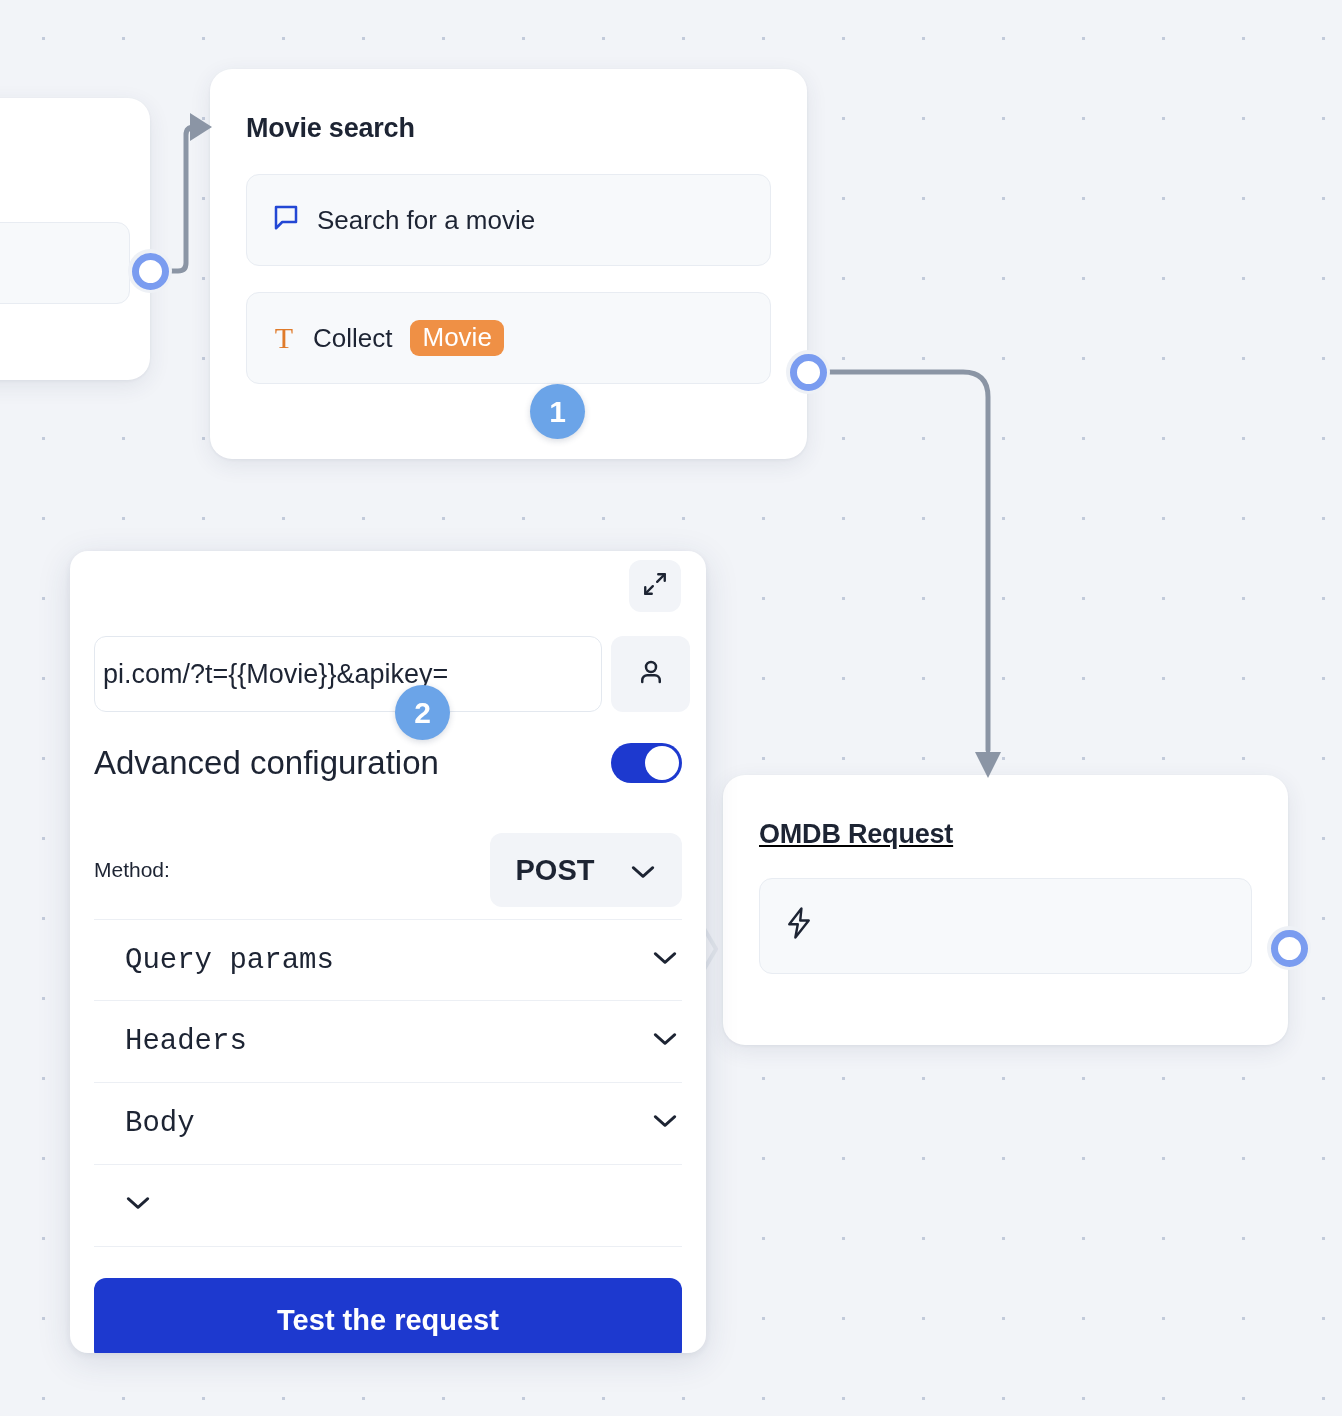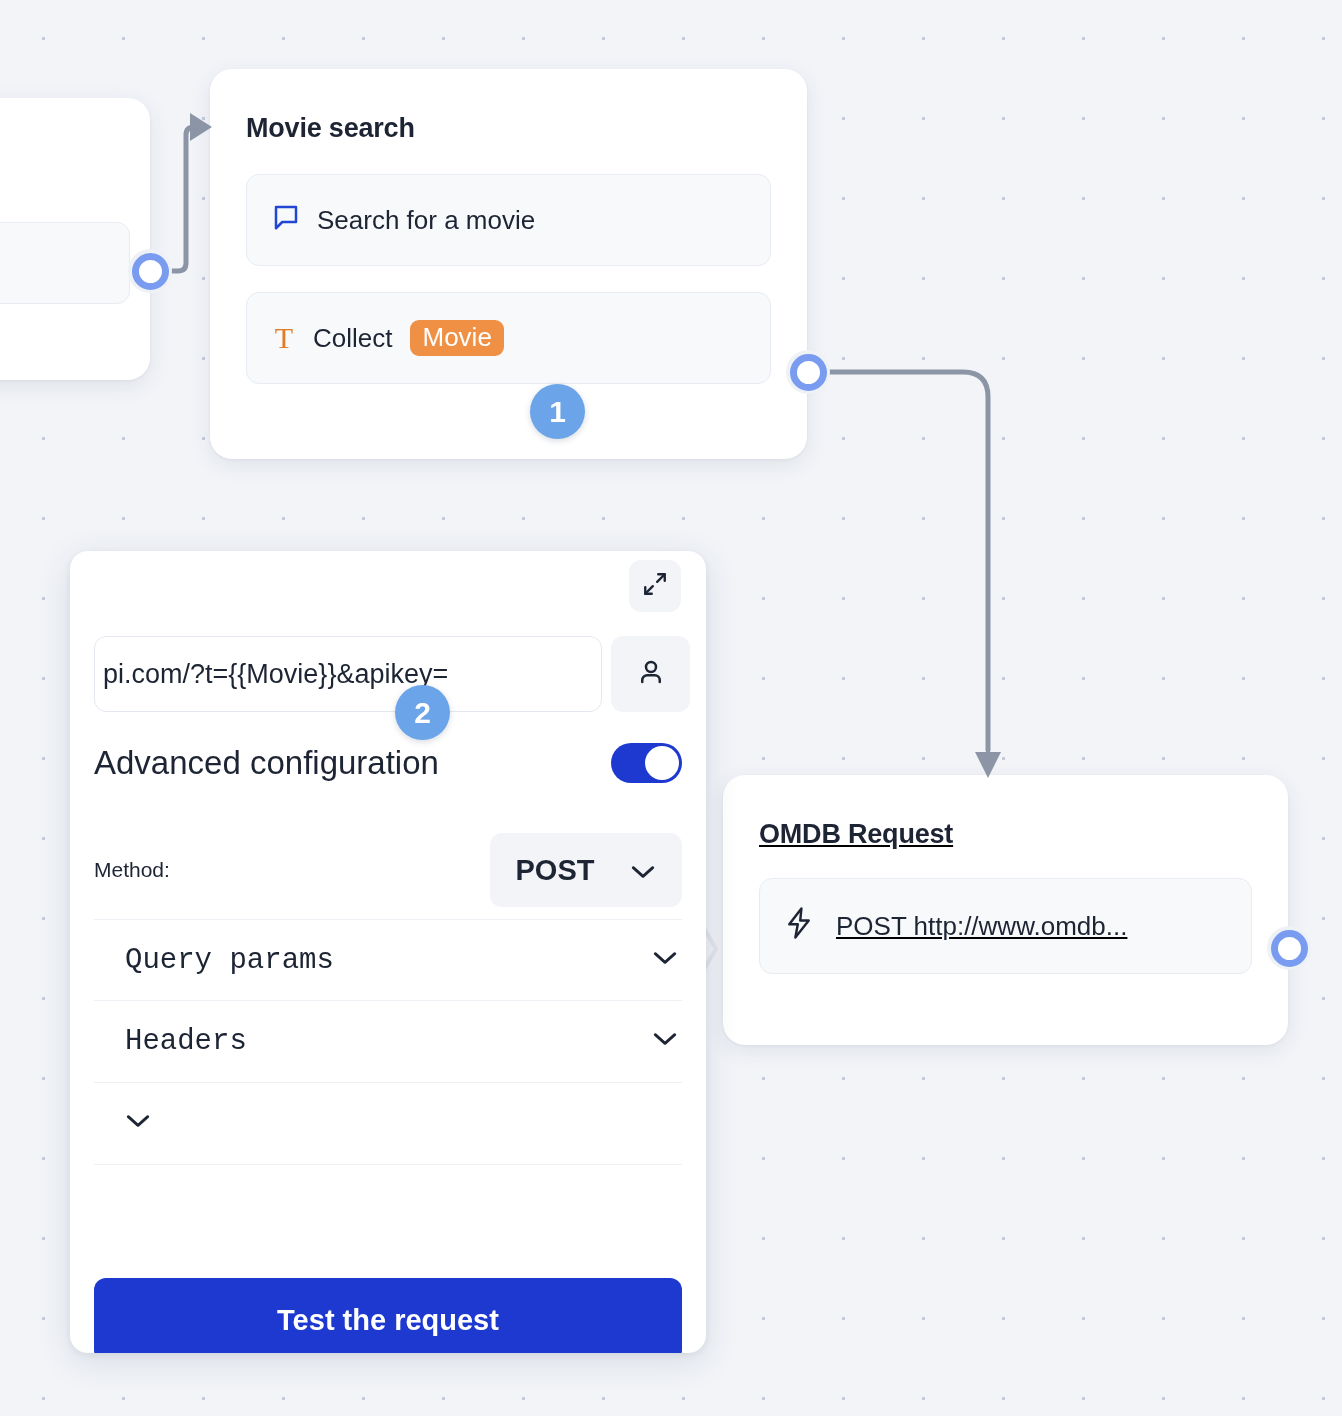--- a/index.html
+++ b/index.html
@@ -293,21 +293,20 @@
 
   <div class="node" id="omdb-node">
     <div class="node-title">OMDB Request</div>
 
     <div class="node-row">
       <span>
         <svg width="30" height="34" viewBox="0 0 24 28" fill="none" stroke="#1d2433" stroke-width="2" stroke-linejoin="round" stroke-linecap="round">
           <path d="M14 2 L4 15 H11 L9 26 L20 12 H13 Z"></path>
         </svg>
       </span>
-      <span>POST http://www.omdb...</span>
     </div>
   </div>
 
   <div class="port" id="port-left"></div>
   <div class="port" id="port-movie"></div>
   <div class="port" id="port-omdb"></div>
 
   <div id="config-panel">
 
     <div class="expand-btn">
@@ -361,20 +360,28 @@
       </div>
       <div class="acc-item">
         <span class="acc-label">Headers</span>
         <span class="chev">
           <svg width="26" height="16" viewBox="0 0 24 14" fill="none" stroke="#1d2433" stroke-width="2.6" stroke-linecap="round" stroke-linejoin="round">
             <path d="M3 3 L12 11 L21 3"></path>
           </svg>
         </span>
       </div>
       <div class="acc-item">
+        <span class="acc-label">Body</span>
+        <span class="chev">
+          <svg width="26" height="16" viewBox="0 0 24 14" fill="none" stroke="#1d2433" stroke-width="2.6" stroke-linecap="round" stroke-linejoin="round">
+            <path d="M3 3 L12 11 L21 3"></path>
+          </svg>
+        </span>
+      </div>
+      <div class="acc-item">
         <span class="chev">
           <svg width="26" height="16" viewBox="0 0 24 14" fill="none" stroke="#1d2433" stroke-width="2.6" stroke-linecap="round" stroke-linejoin="round">
             <path d="M3 3 L12 11 L21 3"></path>
           </svg>
         </span>
       </div>
     </div>
 
     <button class="test-btn">Test the request</button>
   </div>

